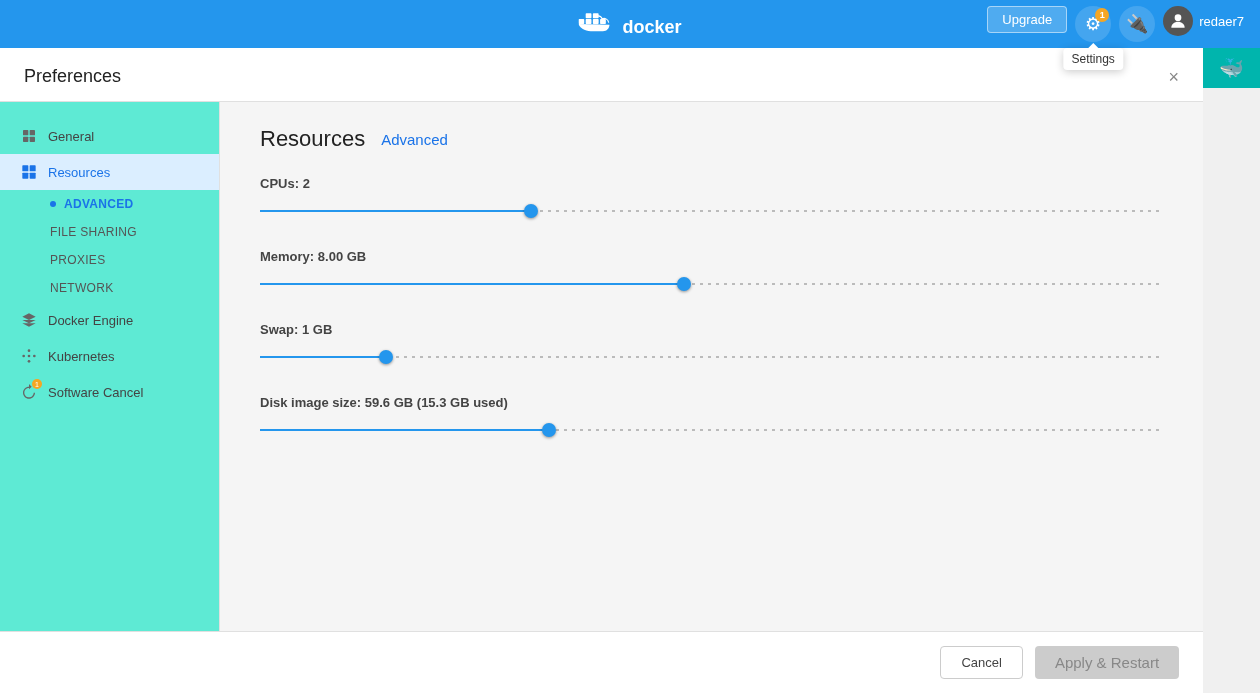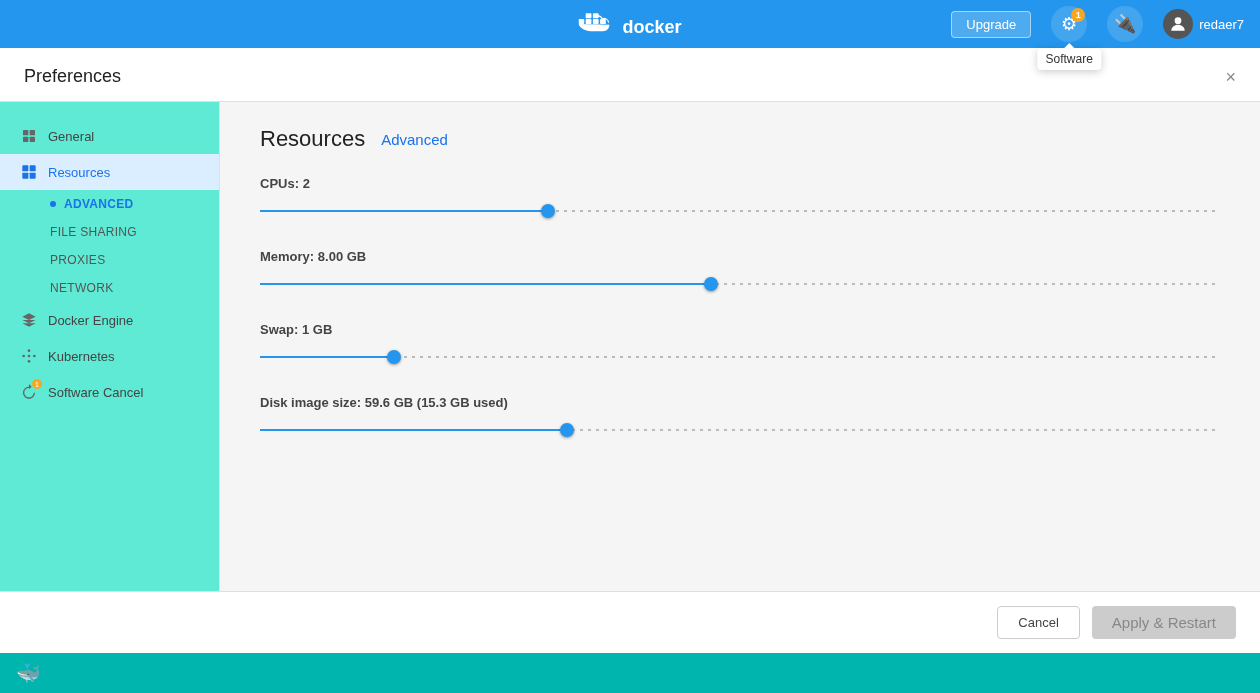--- a/index.html
+++ b/index.html
@@ -24,22 +24,22 @@
       color: white;
       font-size: 18px;
       font-weight: 600;
     }
     .docker-icon {
       width: 36px;
       height: 28px;
     }
     .topbar-right {
       display: flex;
-      align-items: center;
-      gap: 20px;
+      align-items: flex-start;
+      gap: 8px;
       margin-left: auto;
     }
     .upgrade-btn {
       background: rgba(255,255,255,0.2);
       color: white;
       border: 1px solid rgba(255,255,255,0.5);
       border-radius: 4px;
       padding: 5px 14px;
       font-size: 13px;
       cursor: pointer;
@@ -112,21 +112,20 @@
       display: flex;
       align-items: center;
       justify-content: center;
       color: white;
       font-size: 14px;
     }
 
     
     .main-content {
       display: flex;
-      flex-direction: column;
       height: calc(693px - 48px);
     }
 
     
     .preferences-panel {
       background: white;
       margin: 0;
       flex: 1;
       display: flex;
       flex-direction: column;
@@ -341,21 +340,21 @@
       <path d="M42 17c-1-5-6-7-9-5-1-3-4-5-8-4" stroke="white" stroke-width="1.5" fill="none"></path>
       <path d="M0 19c3 8 12 10 20 10h14c5 0 9-4 9-9" fill="white"></path>
     </svg>
     <span>docker</span>
   </div>
   <div class="topbar-right">
     <button class="upgrade-btn">Upgrade</button>
     <div class="icon-btn" style="position:relative;">
       <span>⚙</span>
       <span class="badge">1</span>
-      <div class="settings-tooltip">Software</div>
+      <div class="settings-tooltip">Settings</div>
     </div>
     <div class="icon-btn">
       <span>🔌</span>
     </div>
     <div class="user-btn">
       <div class="user-avatar">
         <svg width="20" height="20" viewBox="0 0 24 24" fill="white">
             <circle cx="12" cy="8" r="4"></circle>
             <path d="M4 20c0-4 3.6-7 8-7s8 3 8 7" fill="white"></path>
           </svg>

